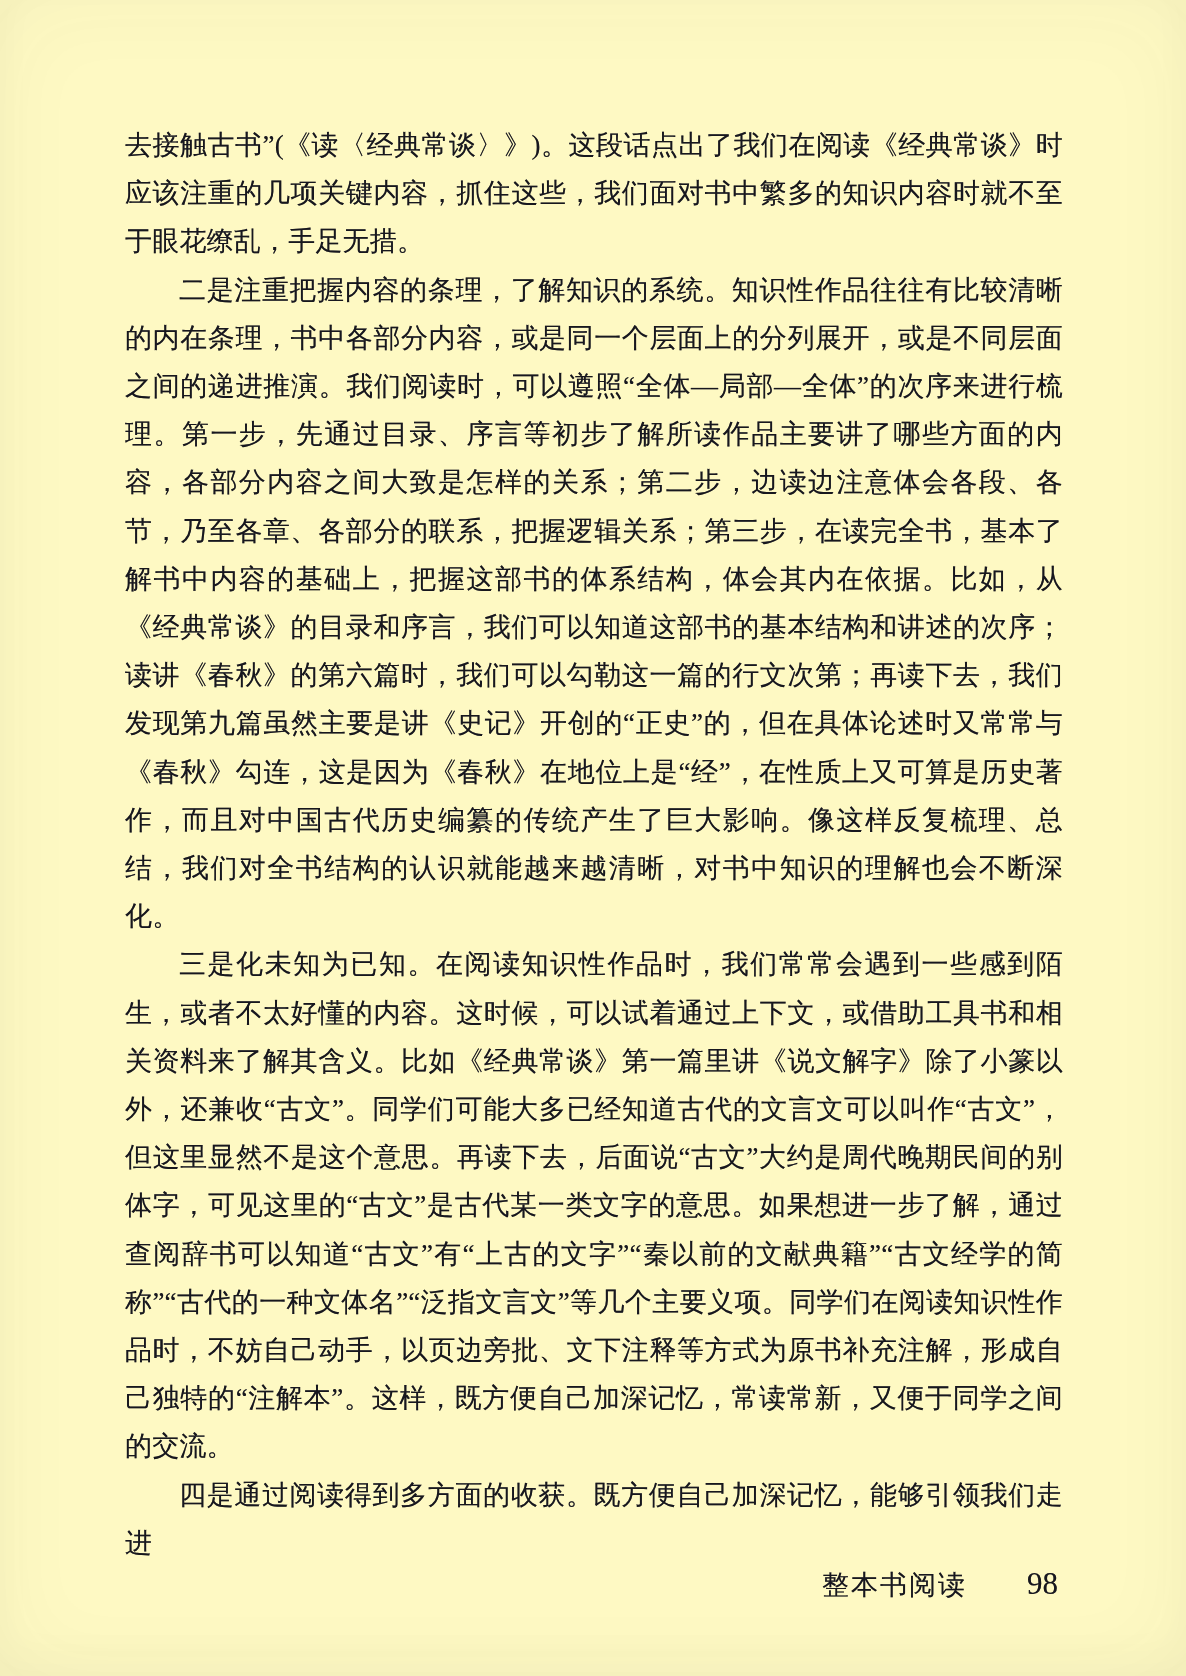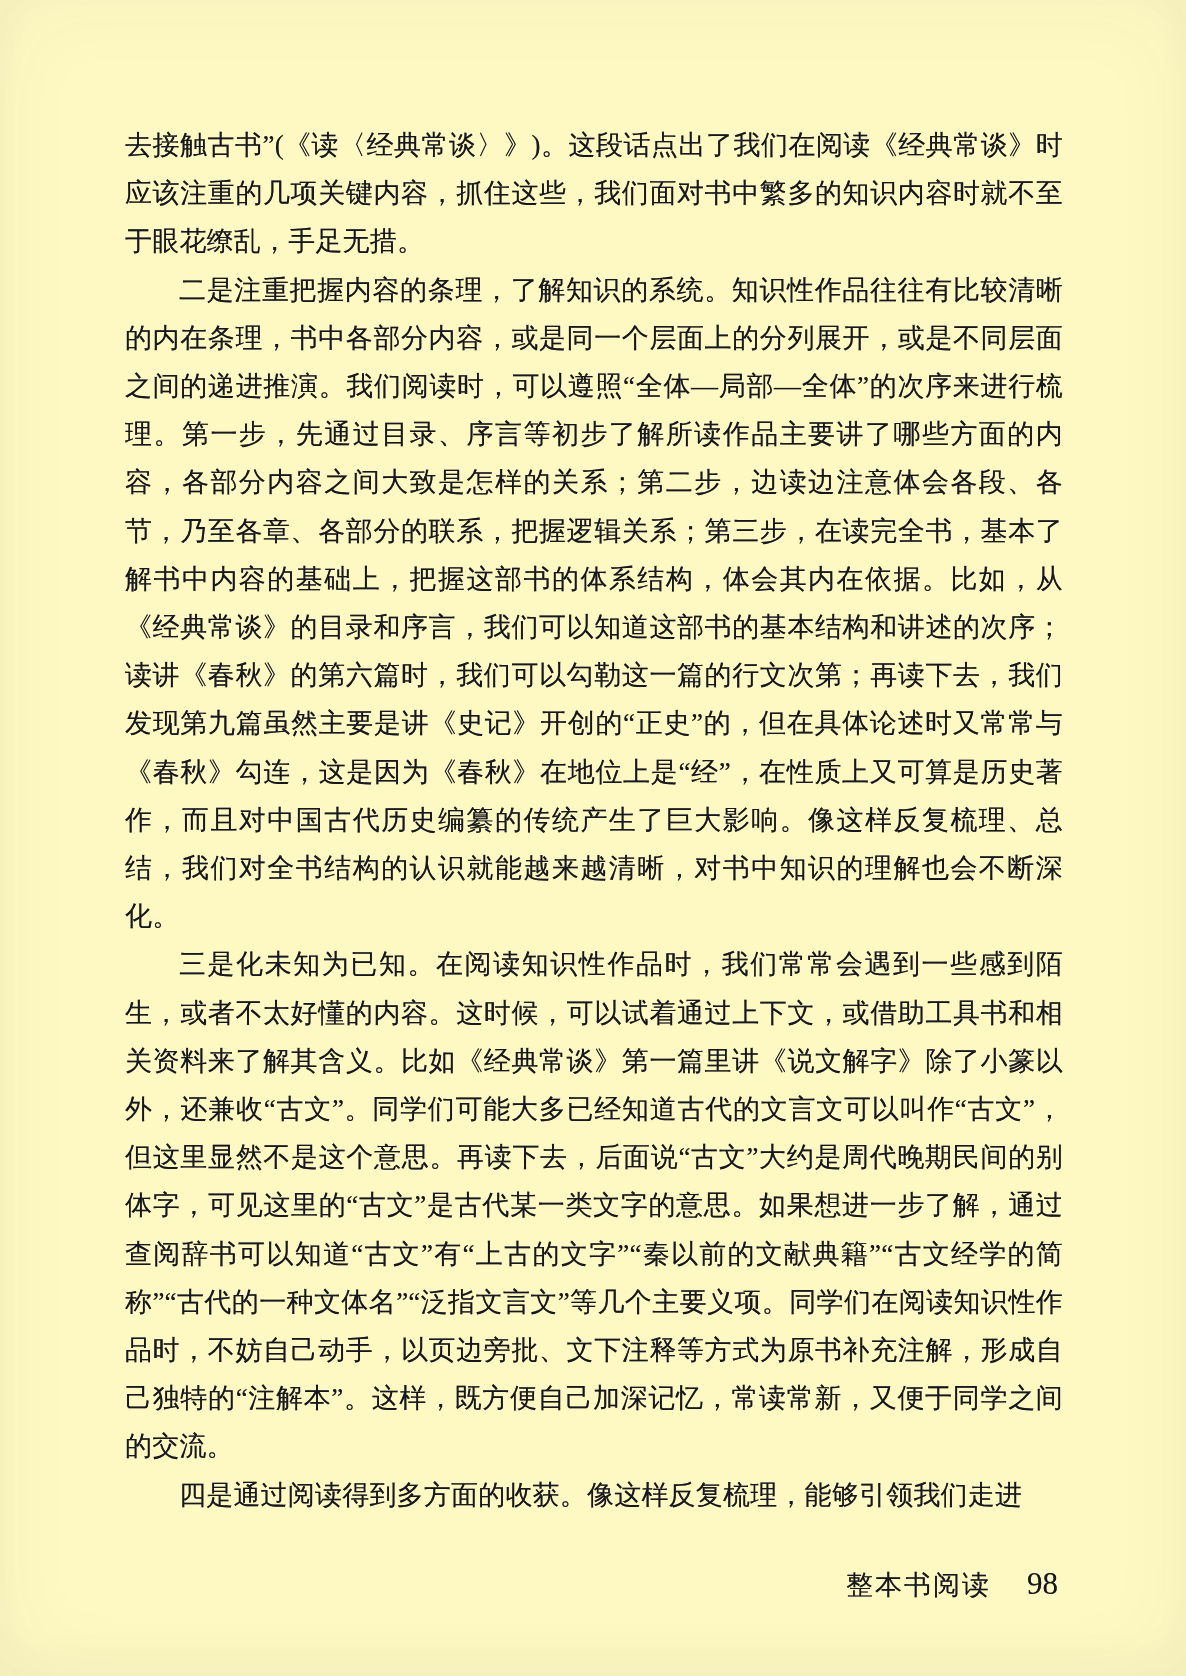--- a/index.html
+++ b/index.html
@@ -36,21 +36,21 @@
   }
   .body-text p.indent {
     text-indent: 2em;
   }
   .page-footer {
     position: absolute;
     top: 1566px;
     right: 128px;
     display: flex;
     align-items: baseline;
-    gap: 36px;
+    gap: 60px;
   }
   .footer-section {
     font-size: 27px;
     letter-spacing: 2px;
     font-weight: 500;
     text-shadow: 0 0 0.6px rgba(25,25,40,0.5);
   }
   .footer-pagenum {
     font-size: 31px;
     font-weight: 500;
@@ -59,21 +59,21 @@
 </style>
 </head>
 <body>
 
 <div class="page">
 
   <main class="body-text">
     <p class="no-indent">去接触古书”(《读〈经典常谈〉》)。这段话点出了我们在阅读《经典常谈》时应该注重的几项关键内容，抓住这些，我们面对书中繁多的知识内容时就不至于眼花缭乱，手足无措。</p>
     <p class="indent">二是注重把握内容的条理，了解知识的系统。知识性作品往往有比较清晰的内在条理，书中各部分内容，或是同一个层面上的分列展开，或是不同层面之间的递进推演。我们阅读时，可以遵照“全体—局部—全体”的次序来进行梳理。第一步，先通过目录、序言等初步了解所读作品主要讲了哪些方面的内容，各部分内容之间大致是怎样的关系；第二步，边读边注意体会各段、各节，乃至各章、各部分的联系，把握逻辑关系；第三步，在读完全书，基本了解书中内容的基础上，把握这部书的体系结构，体会其内在依据。比如，从《经典常谈》的目录和序言，我们可以知道这部书的基本结构和讲述的次序；读讲《春秋》的第六篇时，我们可以勾勒这一篇的行文次第；再读下去，我们发现第九篇虽然主要是讲《史记》开创的“正史”的，但在具体论述时又常常与《春秋》勾连，这是因为《春秋》在地位上是“经”，在性质上又可算是历史著作，而且对中国古代历史编纂的传统产生了巨大影响。像这样反复梳理、总结，我们对全书结构的认识就能越来越清晰，对书中知识的理解也会不断深化。</p>
     <p class="indent">三是化未知为已知。在阅读知识性作品时，我们常常会遇到一些感到陌生，或者不太好懂的内容。这时候，可以试着通过上下文，或借助工具书和相关资料来了解其含义。比如《经典常谈》第一篇里讲《说文解字》除了小篆以外，还兼收“古文”。同学们可能大多已经知道古代的文言文可以叫作“古文”，但这里显然不是这个意思。再读下去，后面说“古文”大约是周代晚期民间的别体字，可见这里的“古文”是古代某一类文字的意思。如果想进一步了解，通过查阅辞书可以知道“古文”有“上古的文字”“秦以前的文献典籍”“古文经学的简称”“古代的一种文体名”“泛指文言文”等几个主要义项。同学们在阅读知识性作品时，不妨自己动手，以页边旁批、文下注释等方式为原书补充注解，形成自己独特的“注解本”。这样，既方便自己加深记忆，常读常新，又便于同学之间的交流。</p>
-    <p class="indent">四是通过阅读得到多方面的收获。像这样反复梳理，能够引领我们走进</p>
+    <p class="indent">四是通过阅读得到多方面的收获。既方便自己加深记忆，能够引领我们走进</p>
   </main>
 
   <footer class="page-footer">
     <span class="footer-section">整本书阅读</span>
     <span class="footer-pagenum">98</span>
   </footer>
 
 </div>
 
 </body></html>

